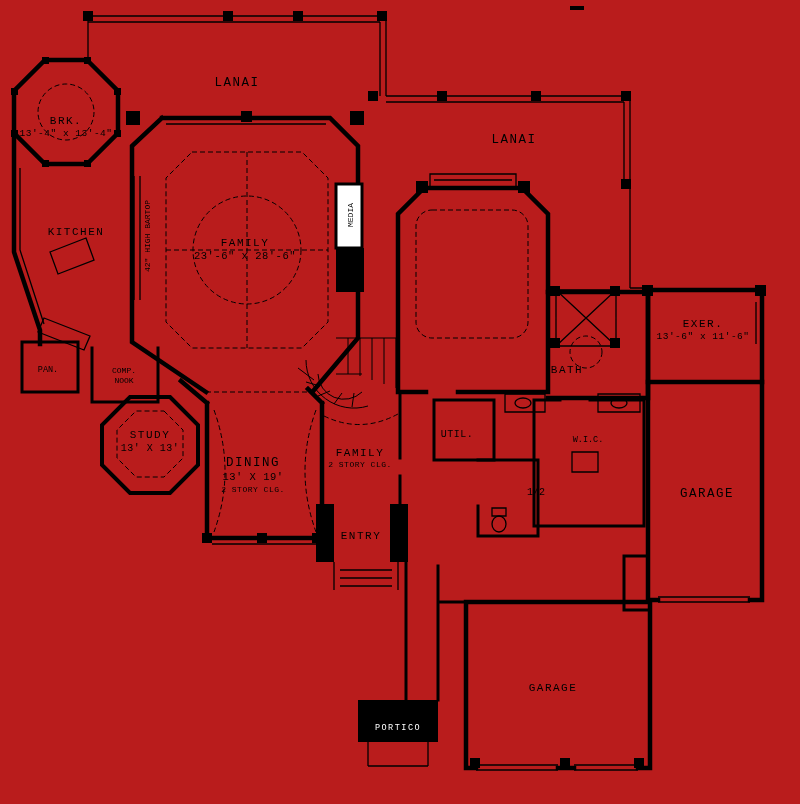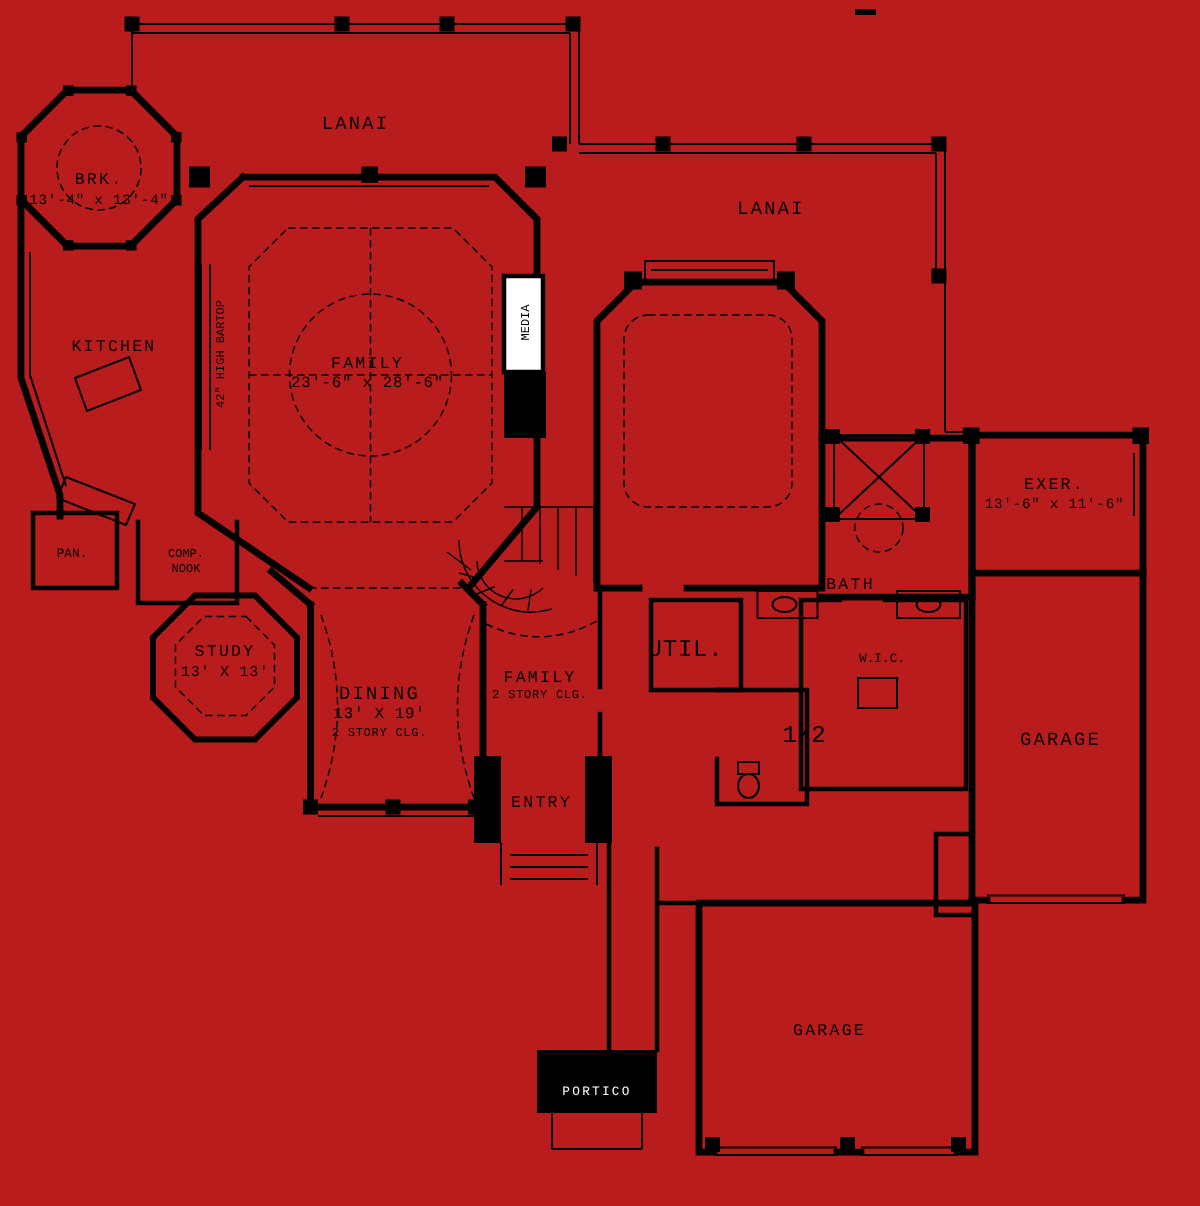--- a/index.html
+++ b/index.html
@@ -7,21 +7,21 @@
   .plan { position:relative; width:800px; height:804px; background:#b91c1c;
           font-family:Liberation Mono, monospace; color:#000; overflow:hidden; }
   .plan svg { position:absolute; left:0; top:0; }
   .lbl { position:absolute; transform:translate(-50%,-50%); text-align:center;
          white-space:nowrap; line-height:1.3; }
   .lbl.vert { transform:translate(-50%,-50%) rotate(-90deg); }
   .nm   { display:block; letter-spacing:1.5px; }
   .dims { display:block; font-size:10.5px; letter-spacing:0.5px; }
   .note { display:block; font-size:8px; letter-spacing:0.5px; }
   .fs13 { font-size:11px; } .fs12 { font-size:12.5px; } .fs11 { font-size:11px; }
-  .fs10 { font-size:16px; } .fs8 { font-size:8.5px;margin-top:15px; }  .fs7 { font-size:8px; }
+  .fs10 { font-size:10px; } .fs8 { font-size:8.5px;margin-top:15px; }  .fs7 { font-size:8px; }
   .white { color:#ffffff; }
 </style>
 </head>
 <body>
 
 <div class="plan">
 
 <svg width="800" height="804" viewBox="0 0 800 804">
 
   <g stroke="#000" stroke-width="1.3" fill="none">
@@ -159,21 +159,21 @@
   </div>
 
   <div class="lbl vert" style="left:349px;top:215px"><span class="fs7">MEDIA</span></div>
 
 
   <div class="lbl" style="left:703px;top:330px">
     <span class="nm fs11">EXER.</span>
     <span class="dims" style="font-size:9.5px">13'-6" x 11'-6"</span>
   </div>
 
-  <div class="lbl" style="left:567px;top:391px">
+  <div class="lbl" style="left:567px;top:370px">
       <span class="nm fs11">BATH</span>
     </div>
   <div class="lbl" style="left:48px;top:368px"><span class="fs8">PAN.</span></div>
 
   <div class="lbl" style="left:124px;top:376px">
     <span class="fs7" style="display:block">COMP.</span>
     <span class="fs7" style="display:block">NOOK</span>
   </div>
 
   <div class="lbl" style="left:150px;top:442px">

